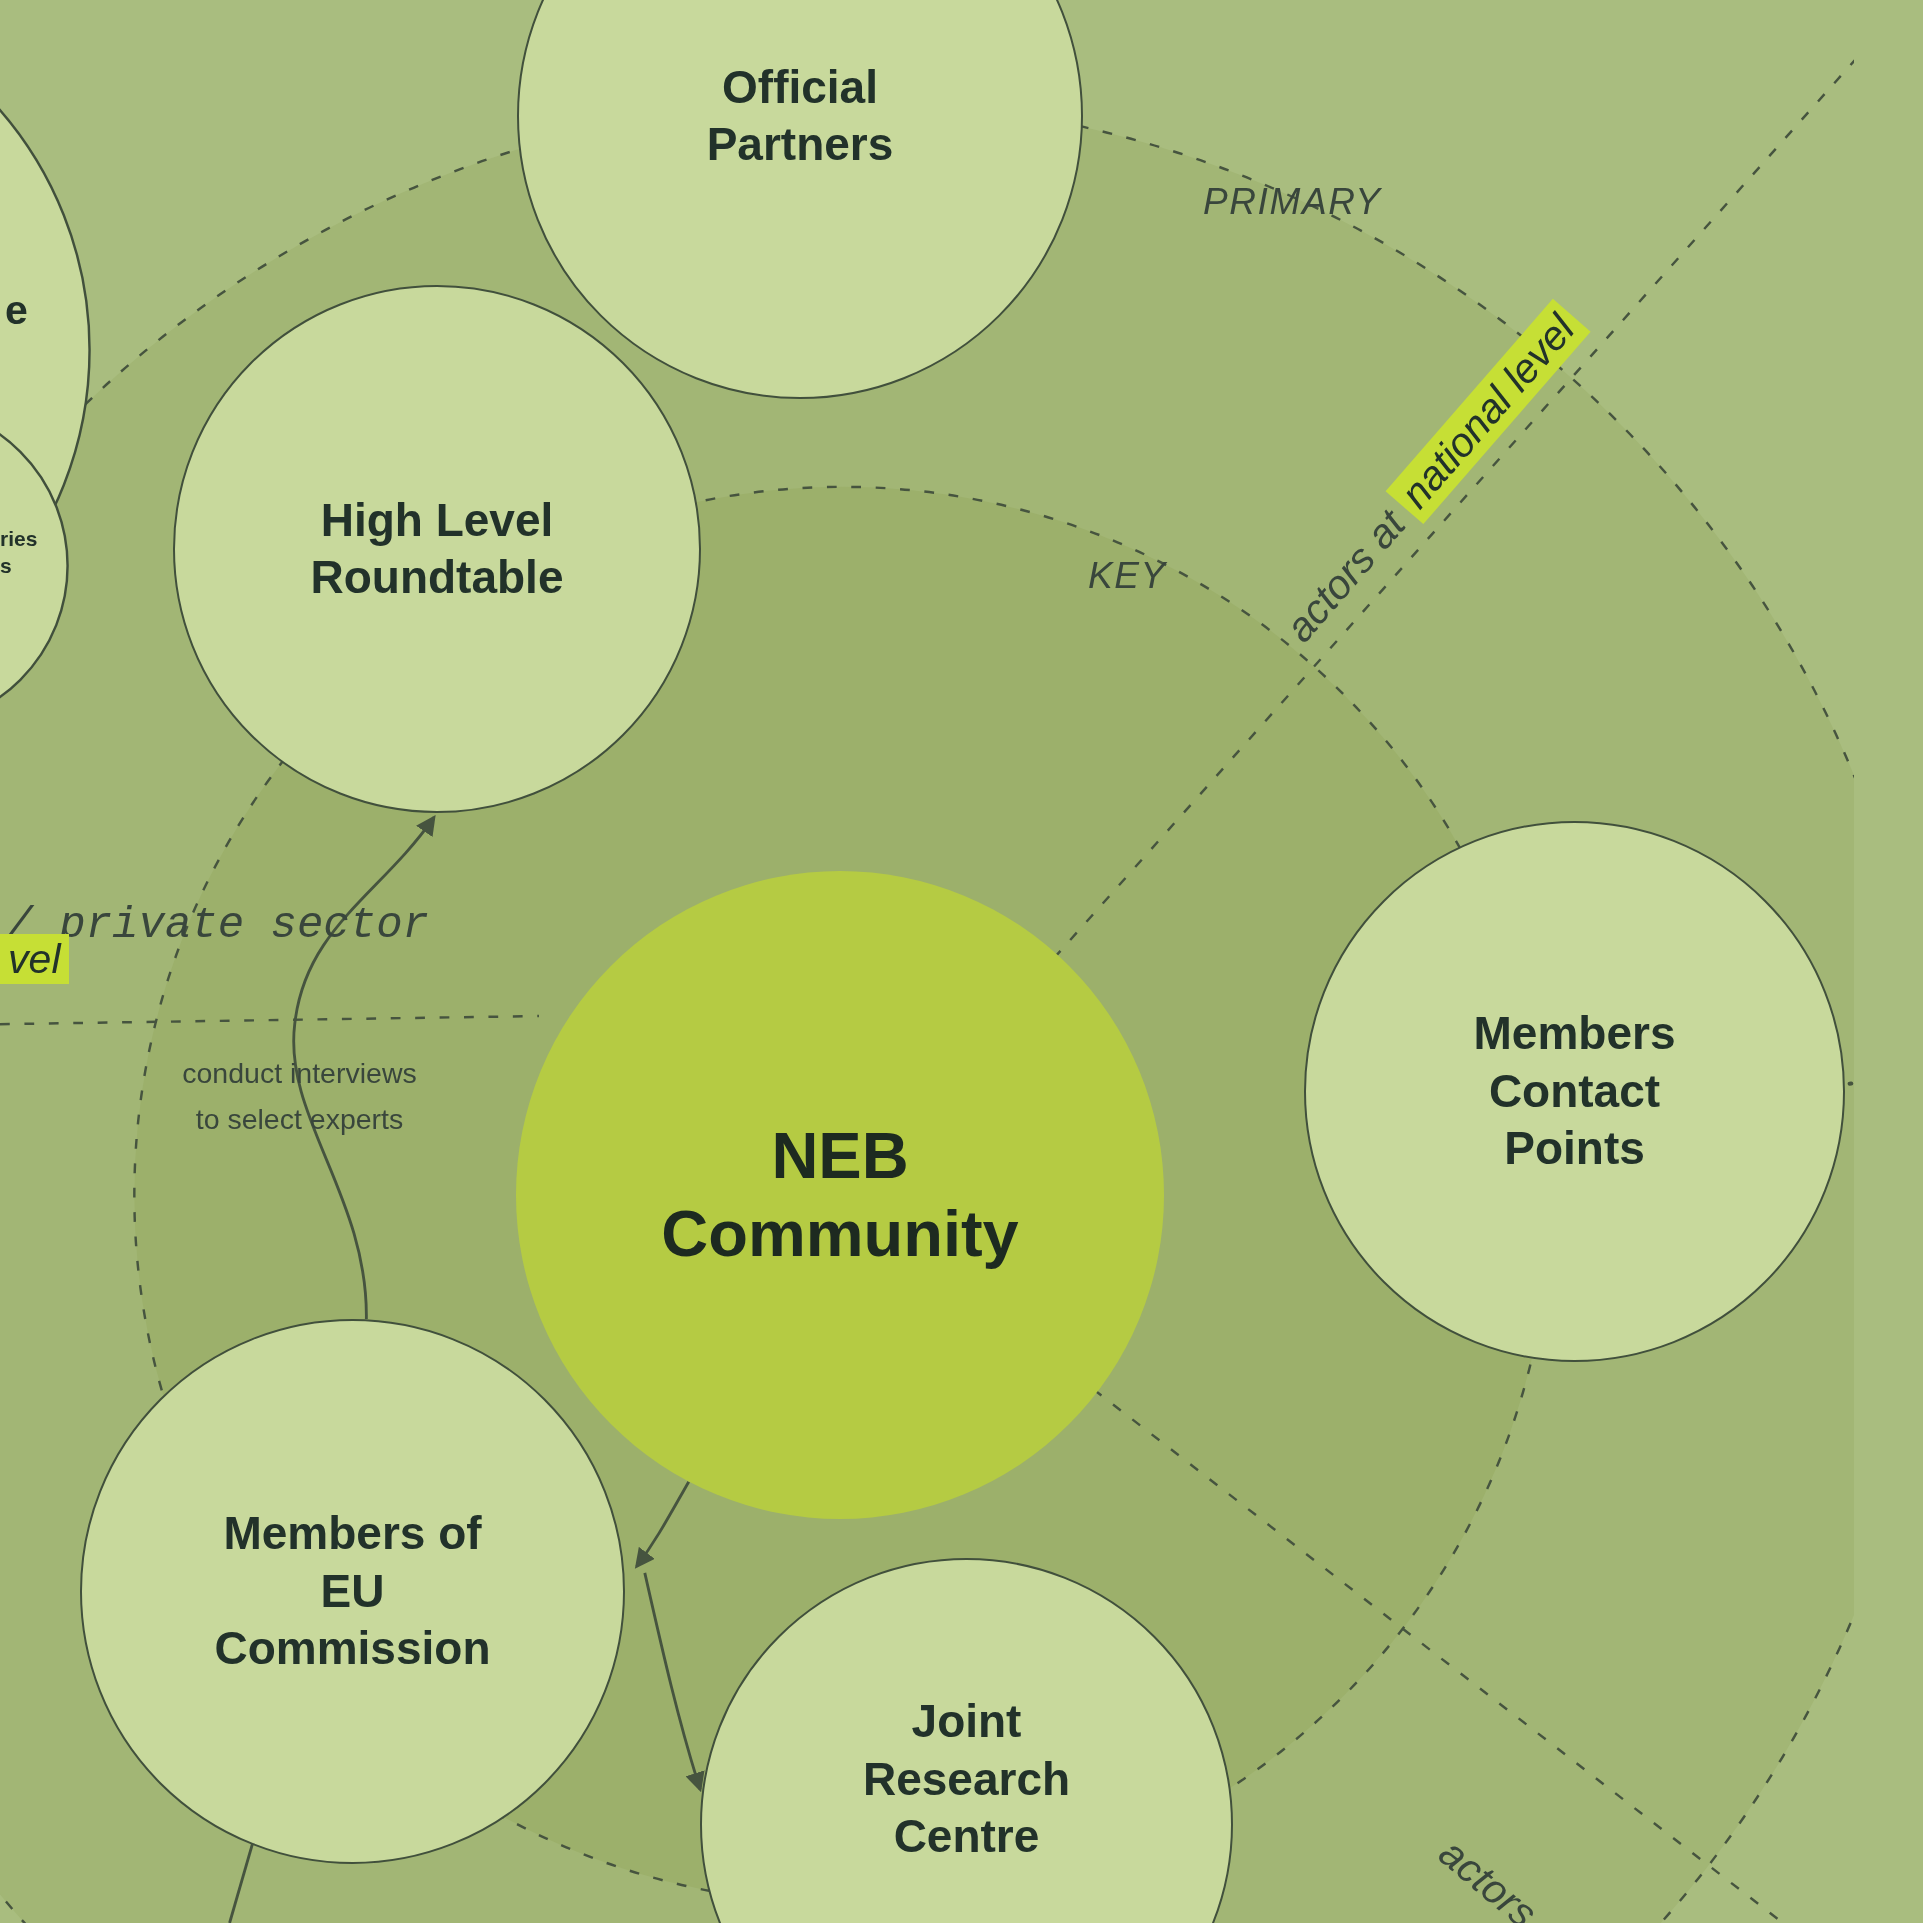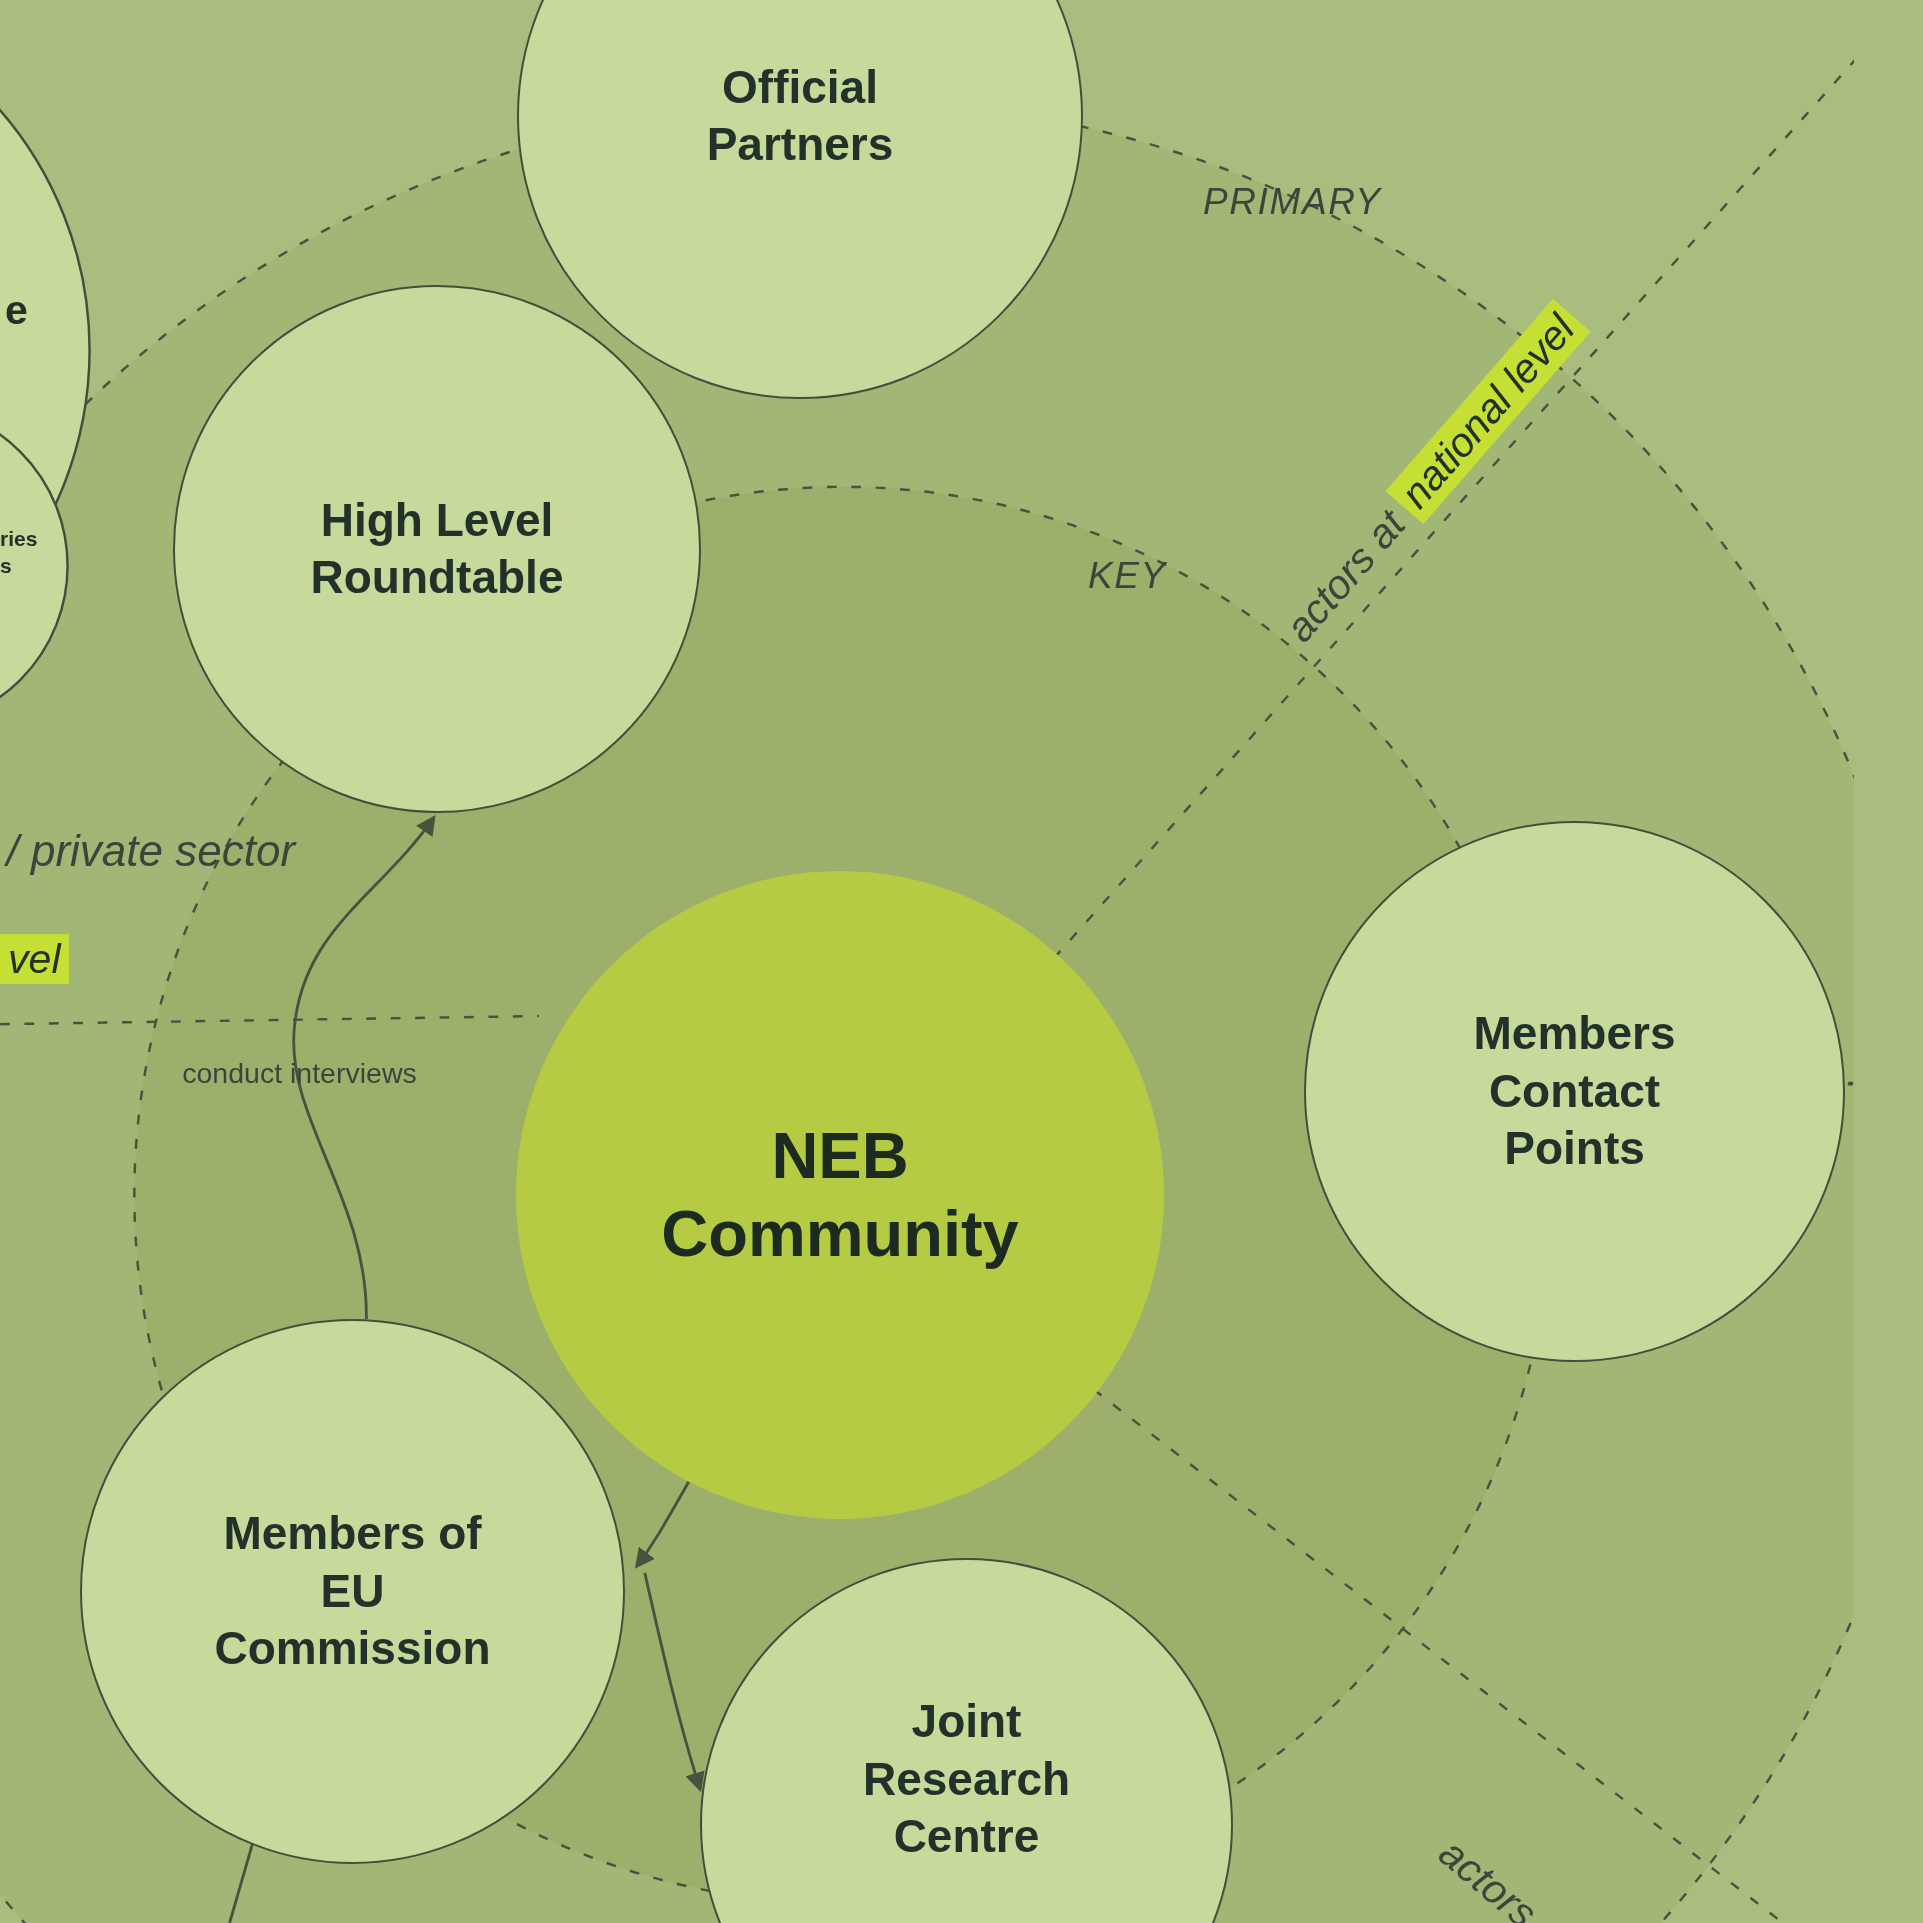--- a/index.html
+++ b/index.html
@@ -116,27 +116,28 @@
 
   <div class="ring-label" style="left:1203px;top:181px;">PRIMARY</div>
   <div class="ring-label" style="left:1088px;top:555px;">KEY</div>
 
   <div class="rot-label" style="left:1221px;top:452px;transform:rotate(-49deg);transform-origin:center;">
     <span>actors at </span><span class="hl">national level</span>
   </div>
 
   <div class="rot-label" style="left:1445px;top:1824px;transform:rotate(40deg);transform-origin:left center;">actors at</div>
 
-  <div class="side-label" style="left:6.5px;top:826px;">/ private sector</div>
+  <div class="side-label" style="left:6.5px;top:900px;font-family:Liberation Mono, monospace;">/ private sector</div>
   <div class="side-label" style="left:0px;top:936px;font-size:41px;">
     <span class="hl">vel</span>
   </div>
 
   <div class="annotation">
     <div>conduct interviews</div>
+    <div>to select experts</div>
   </div>
 
   <div class="frag" style="left:4.9px;top:287px;font-size:41px;">e</div>
   <div class="frag" style="left:0px;top:525px;font-size:21px;line-height:1.3;">
     <div>ries</div>
     <div>s</div>
   </div>
 
 </div>
 

